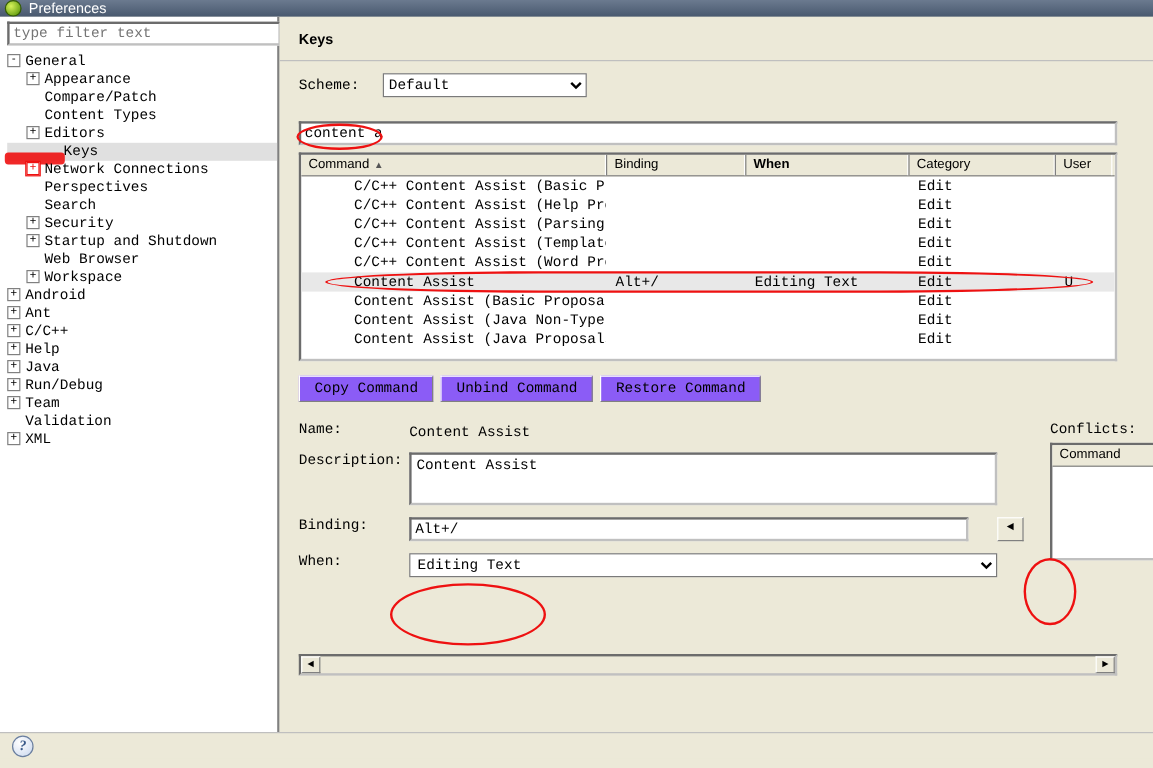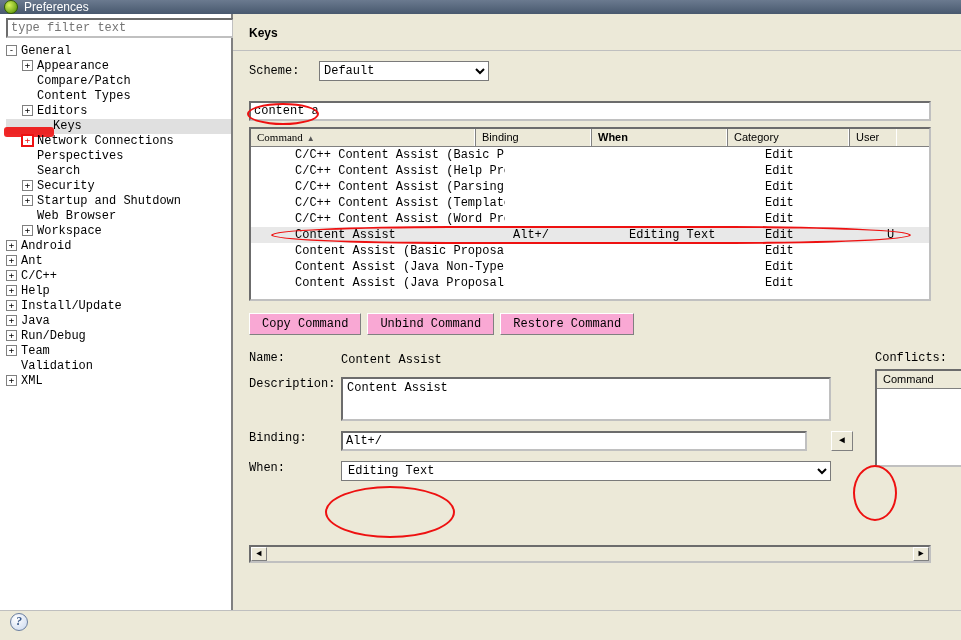--- a/index.html
+++ b/index.html
@@ -35,25 +35,25 @@
   .table-wrap{margin:6px 0 0 16px;width:682px;height:174px;border:2px inset #c0c0c0;background:#fff;overflow:hidden;position:relative;}
   .thead{display:flex;height:18px;background:#ece9d8;border-bottom:1px solid #808080;}
   .th{border-right:1px solid #fff;border-left:1px solid #808080;padding:2px 6px 0 6px;font-family:Tahoma,sans-serif;font-size:11px;white-space:nowrap;overflow:hidden;position:relative;}
   .th:first-child{border-left:none;}
   .sort-ind{display:inline-block;margin-left:4px;font-size:8px;vertical-align:middle;color:#555;}
   .tbody{height:156px;overflow:hidden;}
   .trow{display:flex;height:16px;align-items:center;}
   .trow.sel-row{background:#e8e8e8;}
   .td{padding:0 6px 0 8px;white-space:nowrap;overflow:hidden;}
   
-  .c1{width:224px;font-family:Liberation Serif, serif;} .c2{width:116px;} .c3{width:136px;font-weight:bold;} .c4{width:122px;} .c5{width:48px;}
+  .c1{width:254px;} .c2{width:116px;} .c3{width:136px;font-weight:bold;} .c4{width:122px;} .c5{width:48px;}
   .tdc1{width:254px;padding-left:44px;} .tdc2{width:116px;} .tdc3{width:136px;} .tdc4{width:122px;} .tdc5{width:48px;}
   
   .btnrow{margin:12px 0 0 16px;display:flex;gap:6px;}
-  .btn{font-family:inherit;font-size:12px;padding:2px 12px;background:#f9a8d4;border:1px solid #808080;border-top-color:#fff;border-left-color:#fff;cursor:pointer;min-height:22px;}
+  .btn{font-family:inherit;font-size:12px;padding:2px 12px;background:#8b5cf6;border:1px solid #808080;border-top-color:#fff;border-left-color:#fff;cursor:pointer;min-height:22px;}
   
   .detail{margin:16px 0 0 16px;display:flex;gap:20px;}
   .detail-left{display:grid;grid-template-columns:92px 490px 24px;row-gap:10px;align-items:start;}
   .nameval{padding-top:2px;}
   .desc-box{grid-column:2 / span 2;width:490px;height:44px;border:2px inset #c0c0c0;background:#fff;padding:2px 4px;resize:none;font-family:inherit;font-size:12px;}
   .binding-input{width:466px;height:20px;border:2px inset #c0c0c0;background:#fff;padding:0 3px;font-family:inherit;font-size:12px;}
   .small-btn{width:22px;height:20px;border:1px solid #808080;border-top-color:#fff;border-left-color:#fff;background:#ece9d8;font-size:10px;line-height:10px;display:flex;align-items:center;justify-content:center;cursor:pointer;}
   .when-sel{width:490px;height:20px;border:1px solid #7a7a7a;background:#fff;font-family:inherit;font-size:12px;padding:0 2px;}
   .conflicts{min-width:100px;}
   .conflicts-label{margin-bottom:4px;}
@@ -94,21 +94,20 @@
         <div class="node indent1"><span class="twspacer"></span><span>Perspectives</span></div>
         <div class="node indent1"><span class="twspacer"></span><span>Search</span></div>
         <div class="node indent1"><span class="tw">+</span><span>Security</span></div>
         <div class="node indent1"><span class="tw">+</span><span>Startup and Shutdown</span></div>
         <div class="node indent1"><span class="twspacer"></span><span>Web Browser</span></div>
         <div class="node indent1"><span class="tw">+</span><span>Workspace</span></div>
         <div class="node indent0"><span class="tw">+</span><span>Android</span></div>
         <div class="node indent0"><span class="tw">+</span><span>Ant</span></div>
         <div class="node indent0"><span class="tw">+</span><span>C/C++</span></div>
         <div class="node indent0"><span class="tw">+</span><span>Help</span></div>
-        <div class="node indent0"><span class="tw">+</span><span>Install/Update</span></div>
         <div class="node indent0"><span class="tw">+</span><span>Java</span></div>
         <div class="node indent0"><span class="tw">+</span><span>Run/Debug</span></div>
         <div class="node indent0"><span class="tw">+</span><span>Team</span></div>
         <div class="node indent0"><span class="twspacer"></span><span>Validation</span></div>
         <div class="node indent0"><span class="tw">+</span><span>XML</span></div>
       </div>
   </div>
 
   <div class="content">
     <div class="heading">Keys</div>

